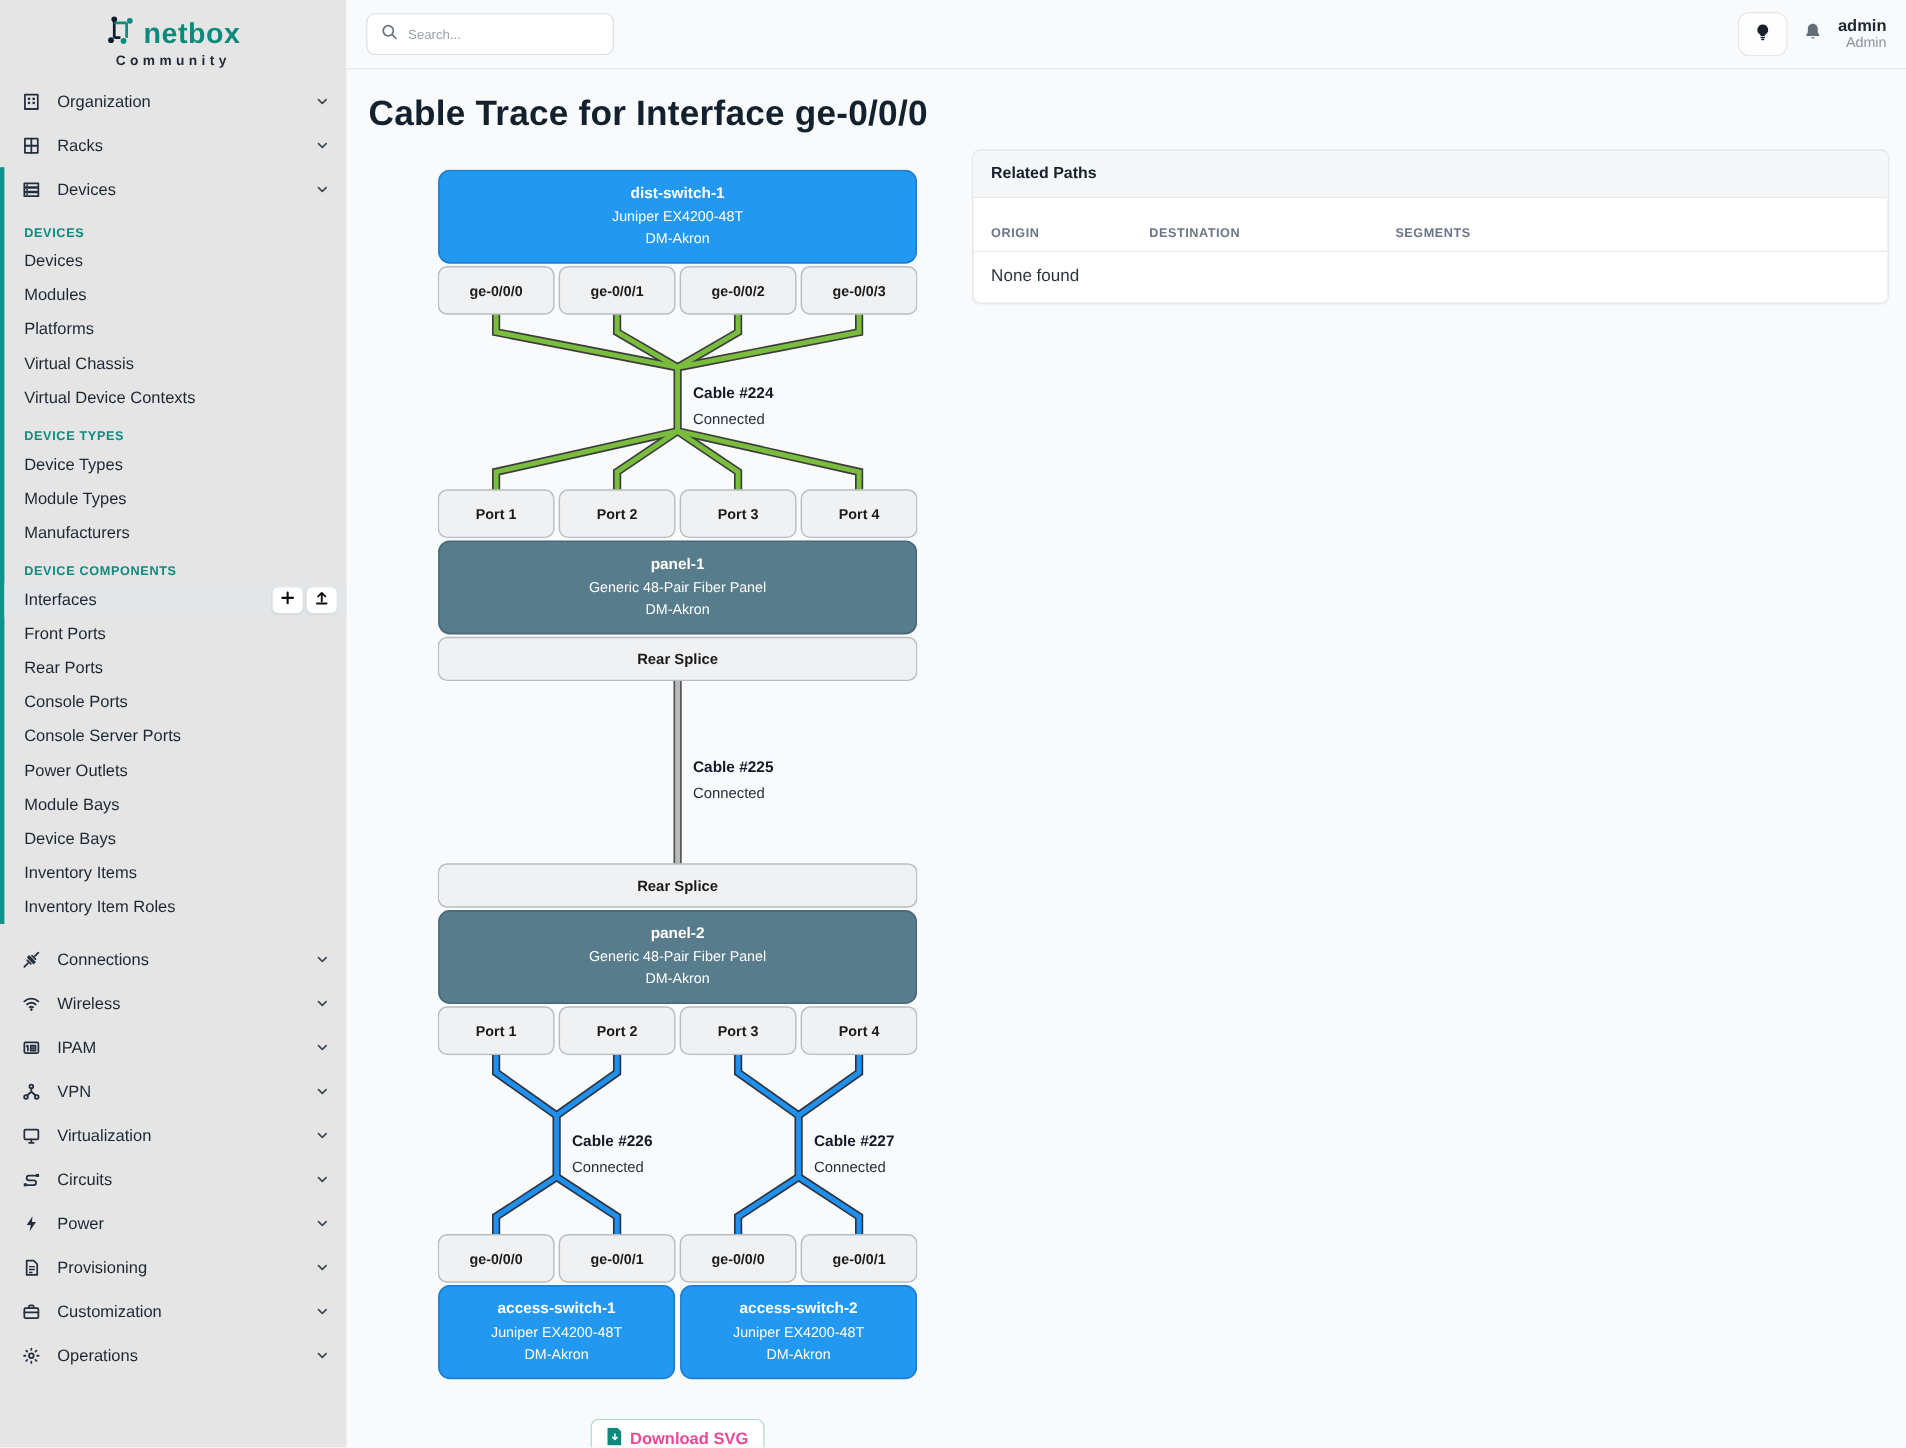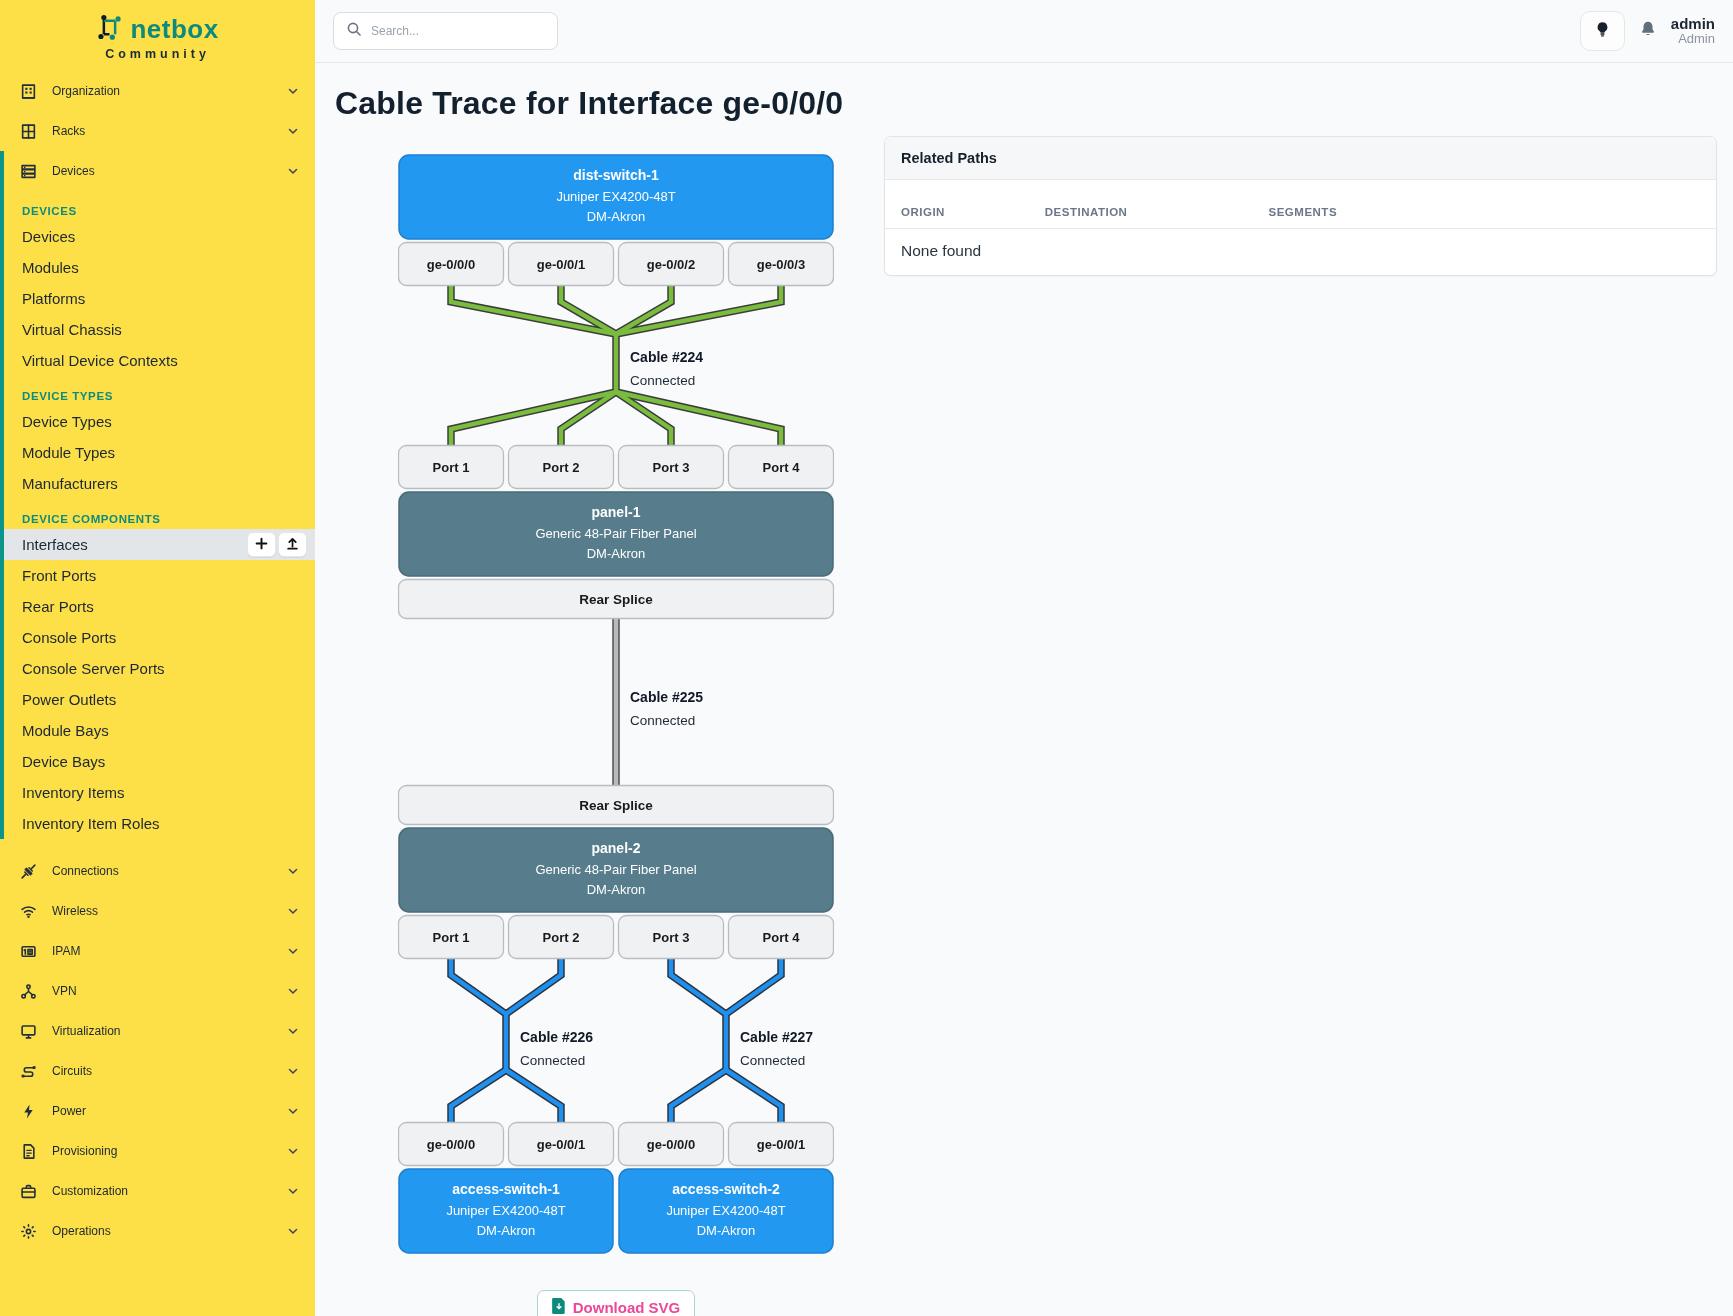--- a/index.html
+++ b/index.html
@@ -1,25 +1,25 @@
 <!DOCTYPE html>
 <html><head>
 <meta charset="utf-8">
 <style>
   * { margin:0; padding:0; box-sizing:border-box; }
   html,body { width:1733px; height:1316px; overflow:hidden; font-family:"Liberation Sans","DejaVu Sans",sans-serif; background:#f9fafb; color:#1c2733; }
   .layout { display:flex; width:100%; height:100%; }
 
   
-  .sidebar { width:315px; min-width:315px; background:#fde047; height:100%; overflow:hidden; }
+  .sidebar { width:315px; min-width:315px; background:#e5e5e5; height:100%; overflow:hidden; }
   .brand { padding:14px 0 10px 0; text-align:center; }
   .brand-row { display:flex; align-items:center; justify-content:center; gap:7px; }
   .brand-name { font-size:26px; font-weight:bold; color:#0e8a7d; letter-spacing:0.5px; }
   .brand-sub { margin-top:2px; font-size:12.5px; font-weight:600; letter-spacing:4px; color:#1f2a37; }
-  .nav-group { display:flex; align-items:center; height:40px; padding:0 16px 0 20px; cursor:pointer; font-size:12px; color:#1c2733; }
+  .nav-group { display:flex; align-items:center; height:40px; padding:0 16px 0 20px; cursor:pointer; font-size:15px; color:#1c2733; }
   .nav-group .gicon { width:17px; height:17px; margin-right:15px; display:inline-flex; color:#232f3e; }
   .nav-group .glabel { flex:1; }
   .nav-group .chev { color:#3c4754; display:inline-flex; }
   .expanded-block { border-left:4px solid #0d9488; }
   .expanded-block .nav-group { padding-left:16px; }
   .side-section-header { font-size:11.5px; font-weight:bold; letter-spacing:0.6px; color:#0f8a7e; padding:14px 0 4px 18px; }
   .side-item { position:relative; display:flex; align-items:center; font-size:15px; color:#1c2733; padding:5px 8px 5px 18px; height:31px; cursor:pointer; }
   .side-item.active { background:#e2e6e8; }
   .side-item .btns { margin-left:auto; display:flex; gap:2px; }
   .mini-btn { width:29px; height:25px; background:#ffffff; border:1px solid #e3e7ea; border-radius:6px; display:flex; align-items:center; justify-content:center; cursor:pointer; color:#111; box-shadow:0 1px 1px rgba(0,0,0,0.06); }

